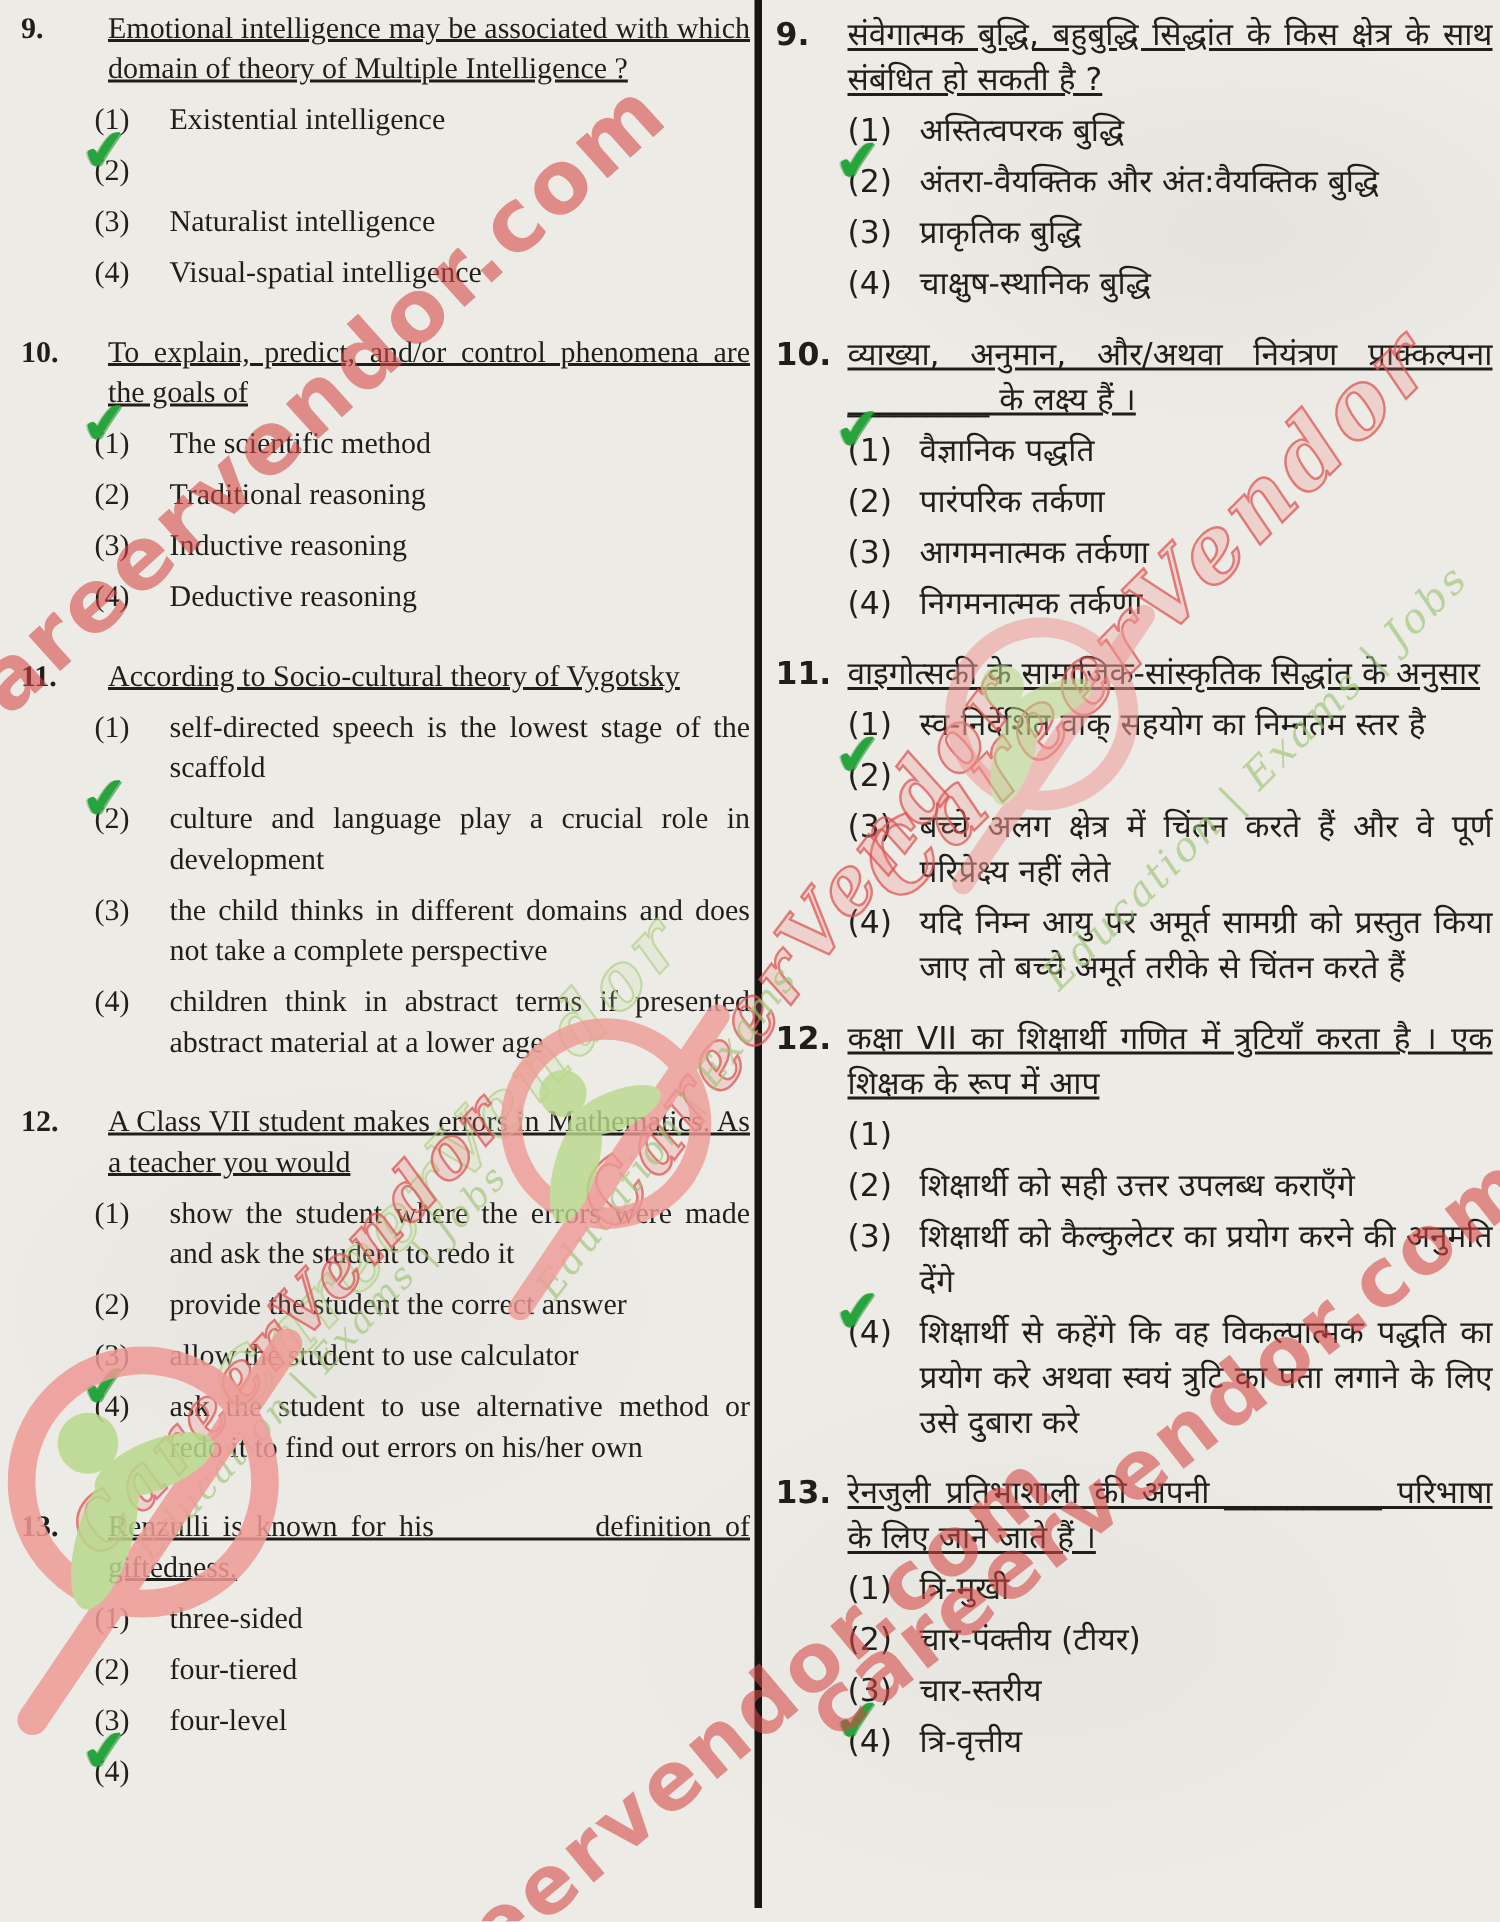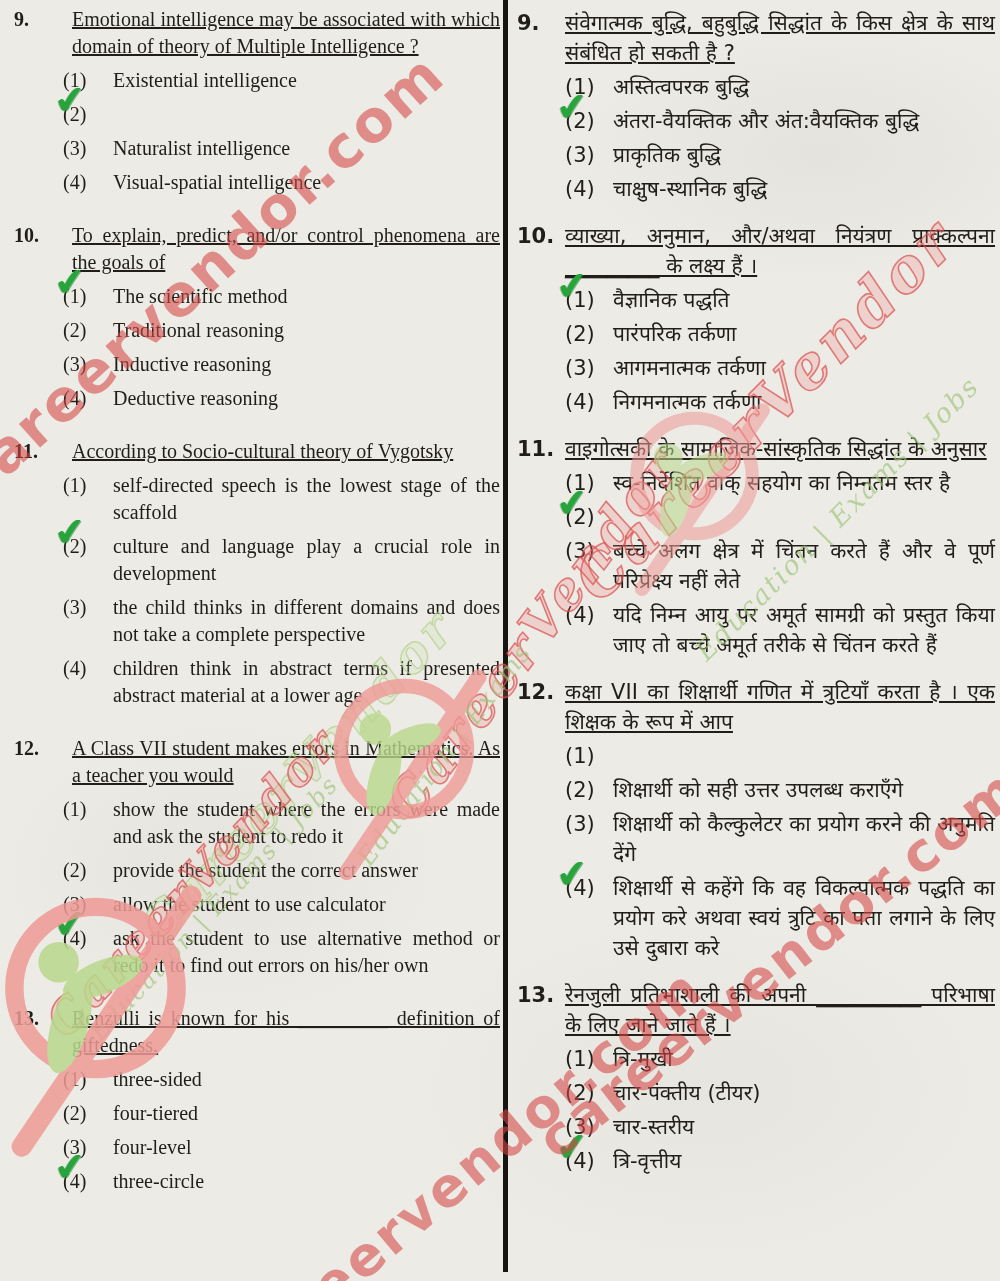--- a/index.html
+++ b/index.html
@@ -198,21 +198,20 @@
             <div class="opt">
               <span class="opt-label">(2)</span>
               <span class="opt-text">four-tiered</span>
             </div>
             <div class="opt">
               <span class="opt-label">(3)</span>
               <span class="opt-text">four-level</span>
             </div>
             <div class="opt">
               <span class="opt-label">(4)<span class="check">✔</span></span>
-              <span class="opt-text">three-circle</span>
             </div>
           </div>
         </div>
       </div>
     </div>
   <div class="divider"></div>
   <div class="col col-hi" id="col-hi">
       <div class="q">
         <span class="q-num">9.</span>
         <div class="q-body">

